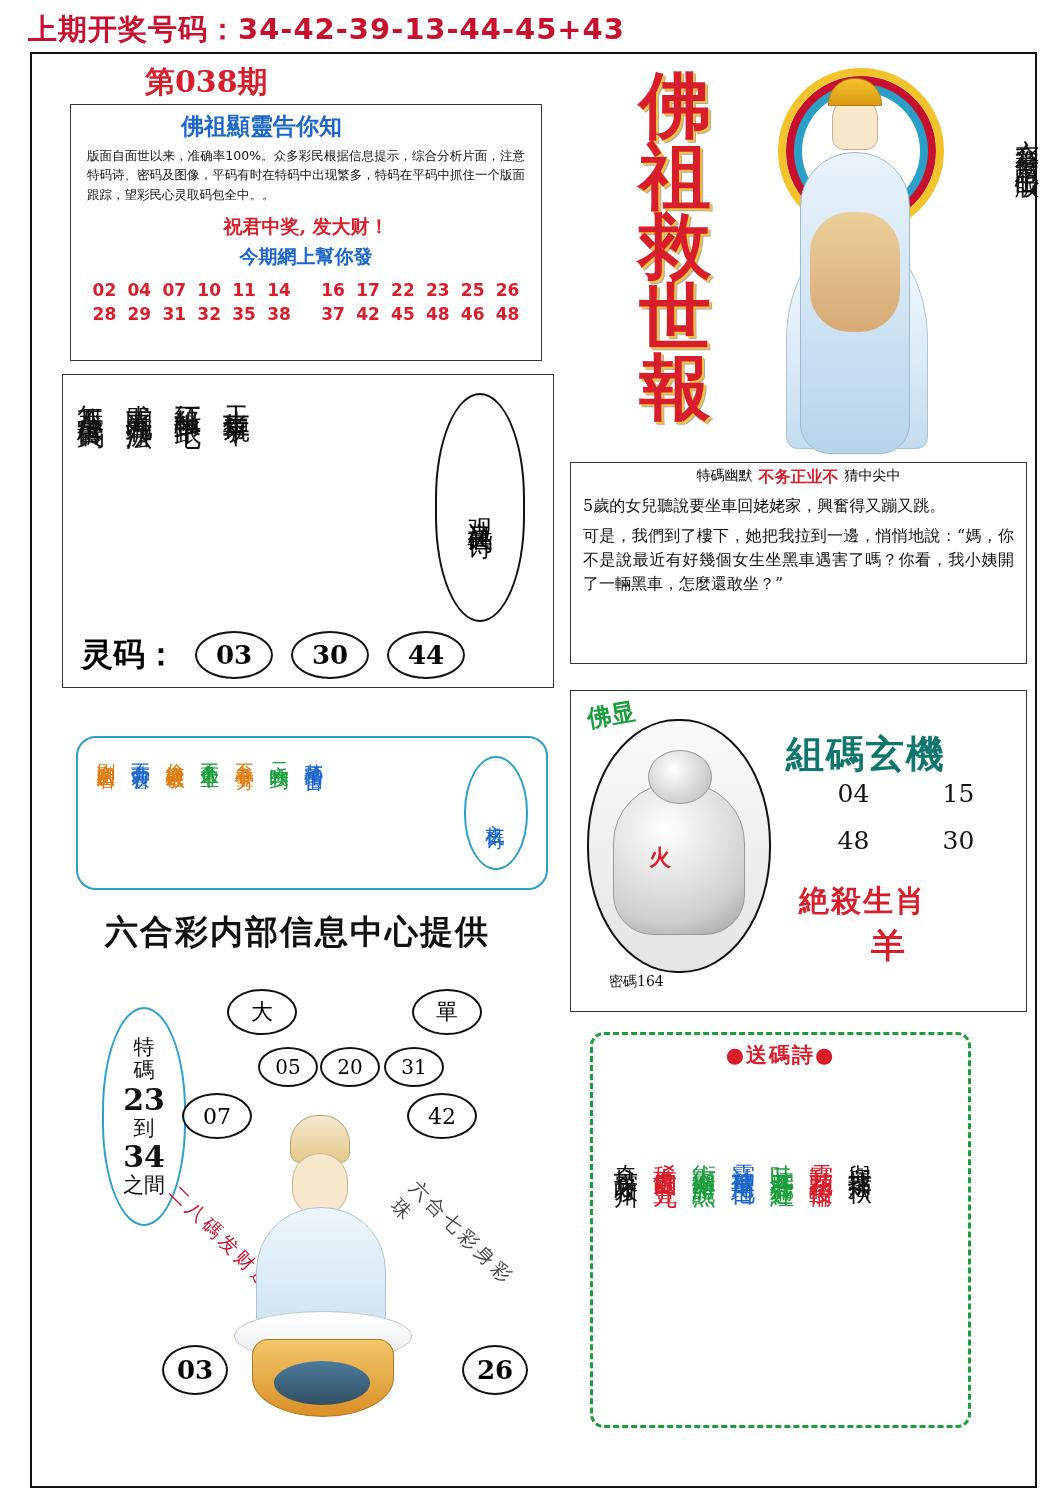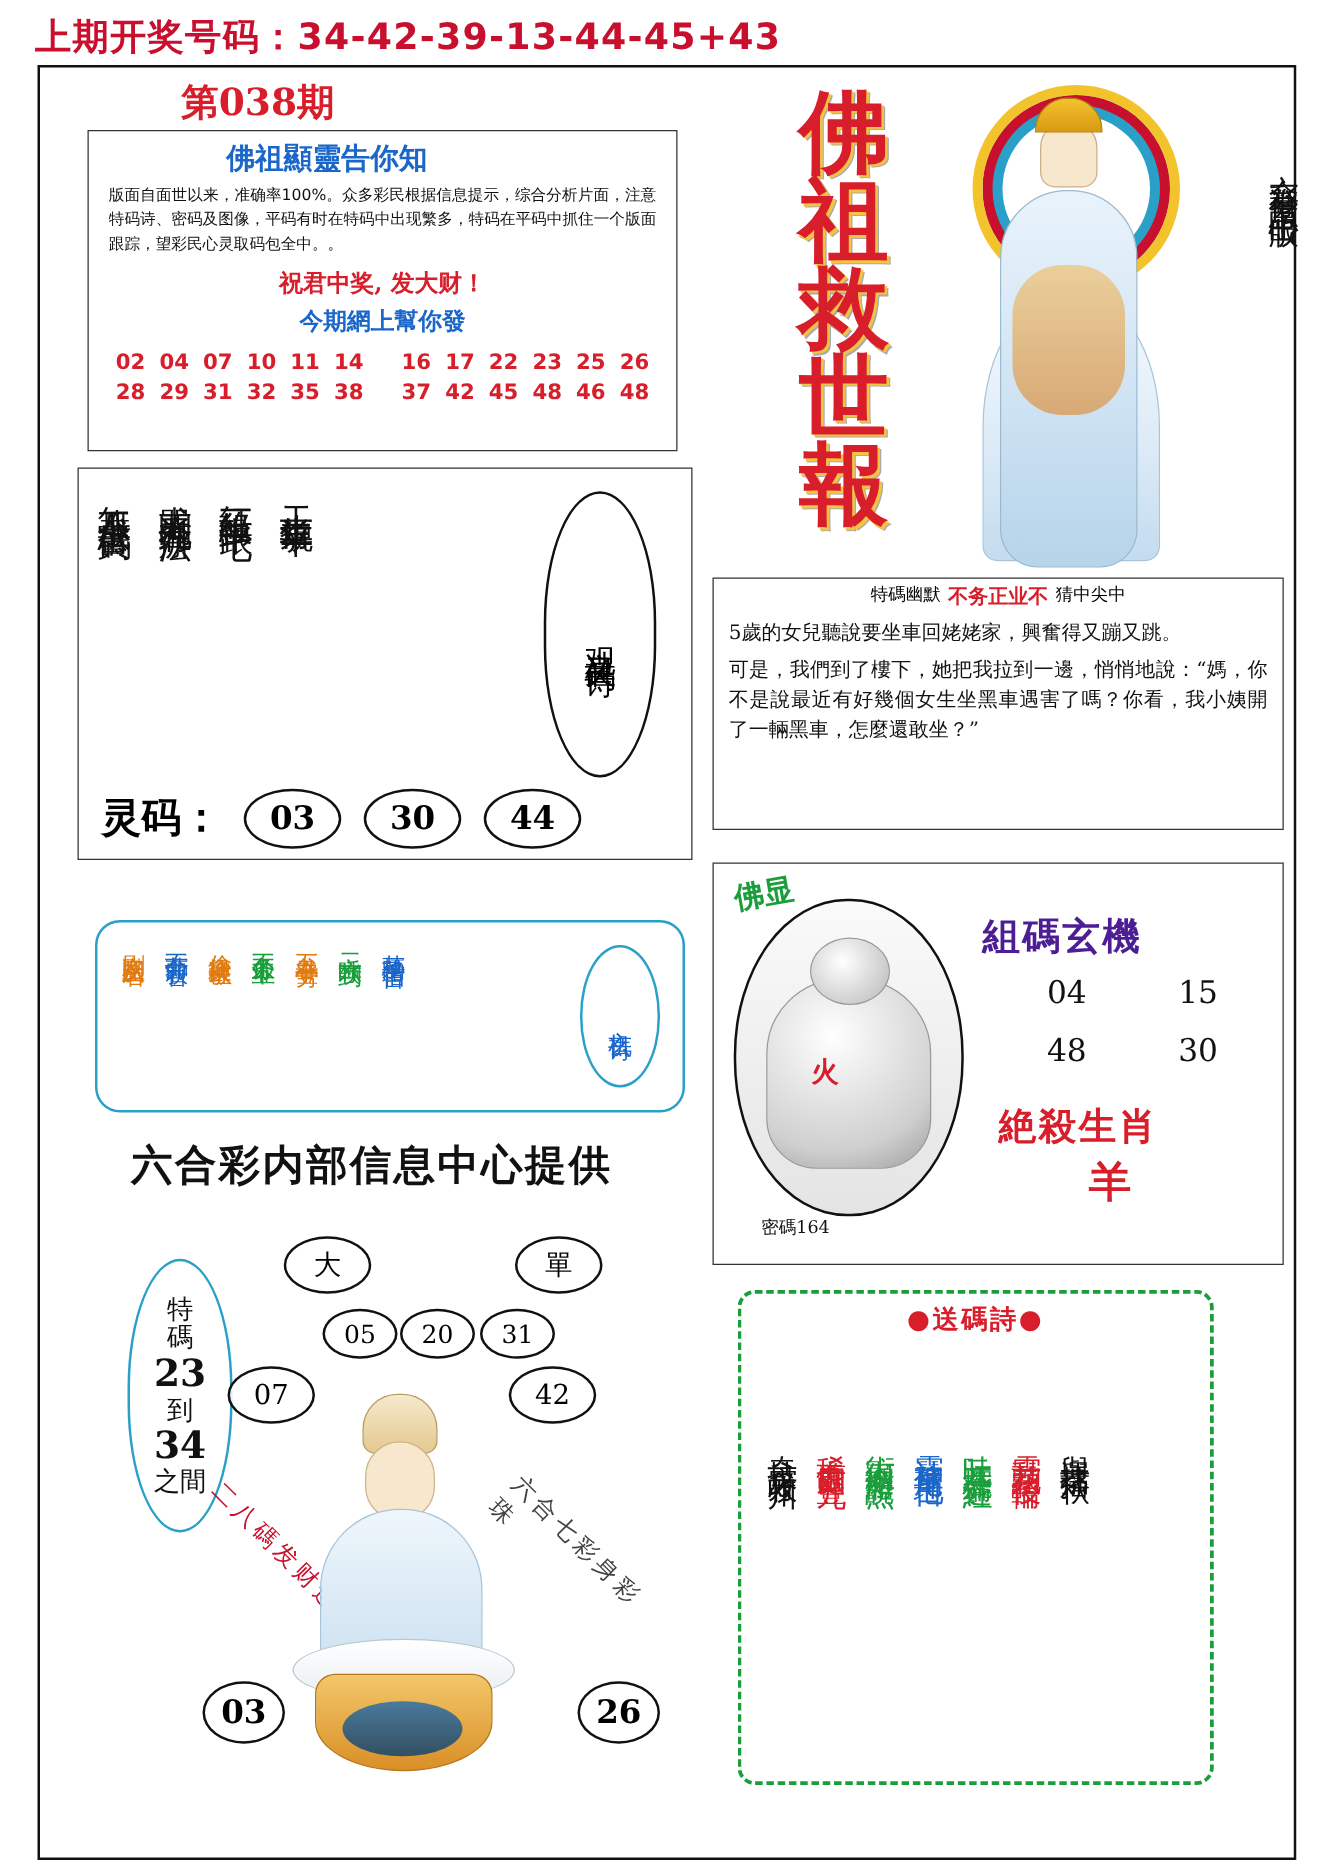--- a/index.html
+++ b/index.html
@@ -124,21 +124,21 @@
   .zuma .fo .budai{width:130px;height:150px;margin-bottom:36px;border-radius:60px 60px 40px 40px;
     background:radial-gradient(circle at 40% 30%,#fff,#cfcfcf 70%,#9e9e9e);border:1px solid #9a9a9a;position:relative;}
   .zuma .fo .budai:after{content:"";position:absolute;left:34px;top:-34px;width:62px;height:52px;border-radius:50%;
     background:radial-gradient(circle at 40% 35%,#fff,#c9c9c9 75%,#9a9a9a);border:1px solid #9a9a9a;}
   .zuma .huo{position:absolute;left:78px;top:152px;font-size:22px;color:#d81e2b;font-weight:bold;
     font-family:"DejaVu Serif","Liberation Serif",serif;z-index:3;}
   .zuma .mima{position:absolute;left:38px;top:282px;font-size:14px;color:#111;
     font-family:"DejaVu Serif","Liberation Serif",serif;}
   .zuma .fxs{position:absolute;left:16px;top:8px;font-size:24px;font-weight:bold;color:#1a9e3c;
     font-family:"DejaVu Serif","Liberation Serif",serif;transform:rotate(-10deg);}
-  .zuma .zmtitle{position:absolute;left:215px;top:38px;font-size:30px;font-weight:bold;color:#4c1d95;
+  .zuma .zmtitle{position:absolute;left:215px;top:38px;font-size:38px;font-weight:bold;color:#0f766e;
     font-family:Liberation Sans, sans-serif;letter-spacing:2px;}
   .zuma .zmnums{position:absolute;left:230px;top:88px;width:210px;font-size:25px;
     font-family:"DejaVu Serif","Liberation Serif",serif;color:#111;}
   .zuma .zmnums div{display:flex;justify-content:space-around;margin-bottom:18px;}
   .zuma .jssx{position:absolute;left:228px;top:190px;font-size:30px;font-weight:bold;color:#d81e2b;
     font-family:"DejaVu Serif","Liberation Serif",serif;letter-spacing:2px;}
   .zuma .sx{position:absolute;left:300px;top:232px;font-size:34px;font-weight:bold;color:#d81e2b;
     font-family:"DejaVu Serif","Liberation Serif",serif;}
 
   

